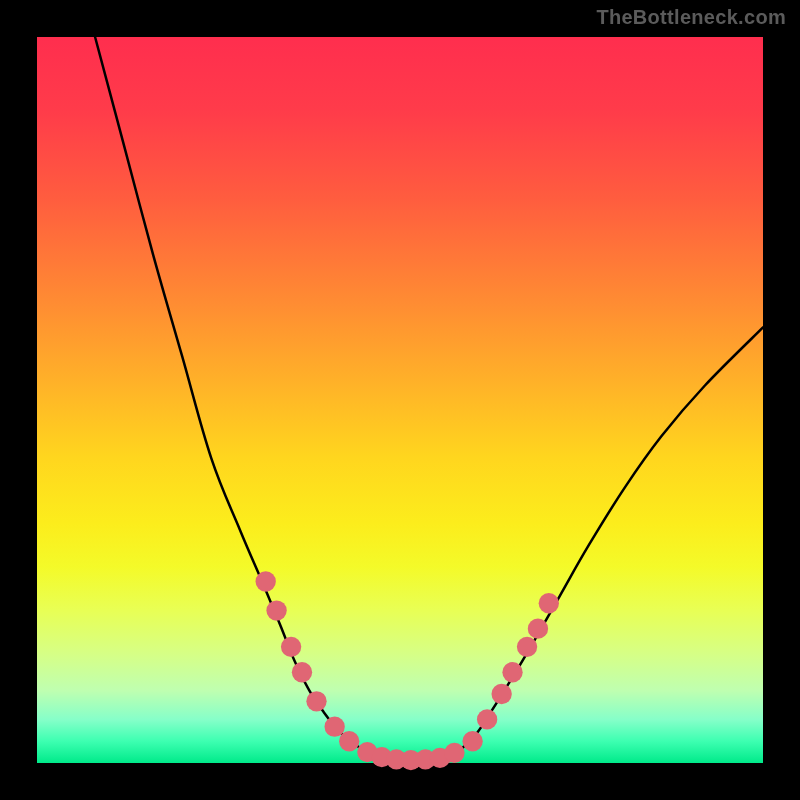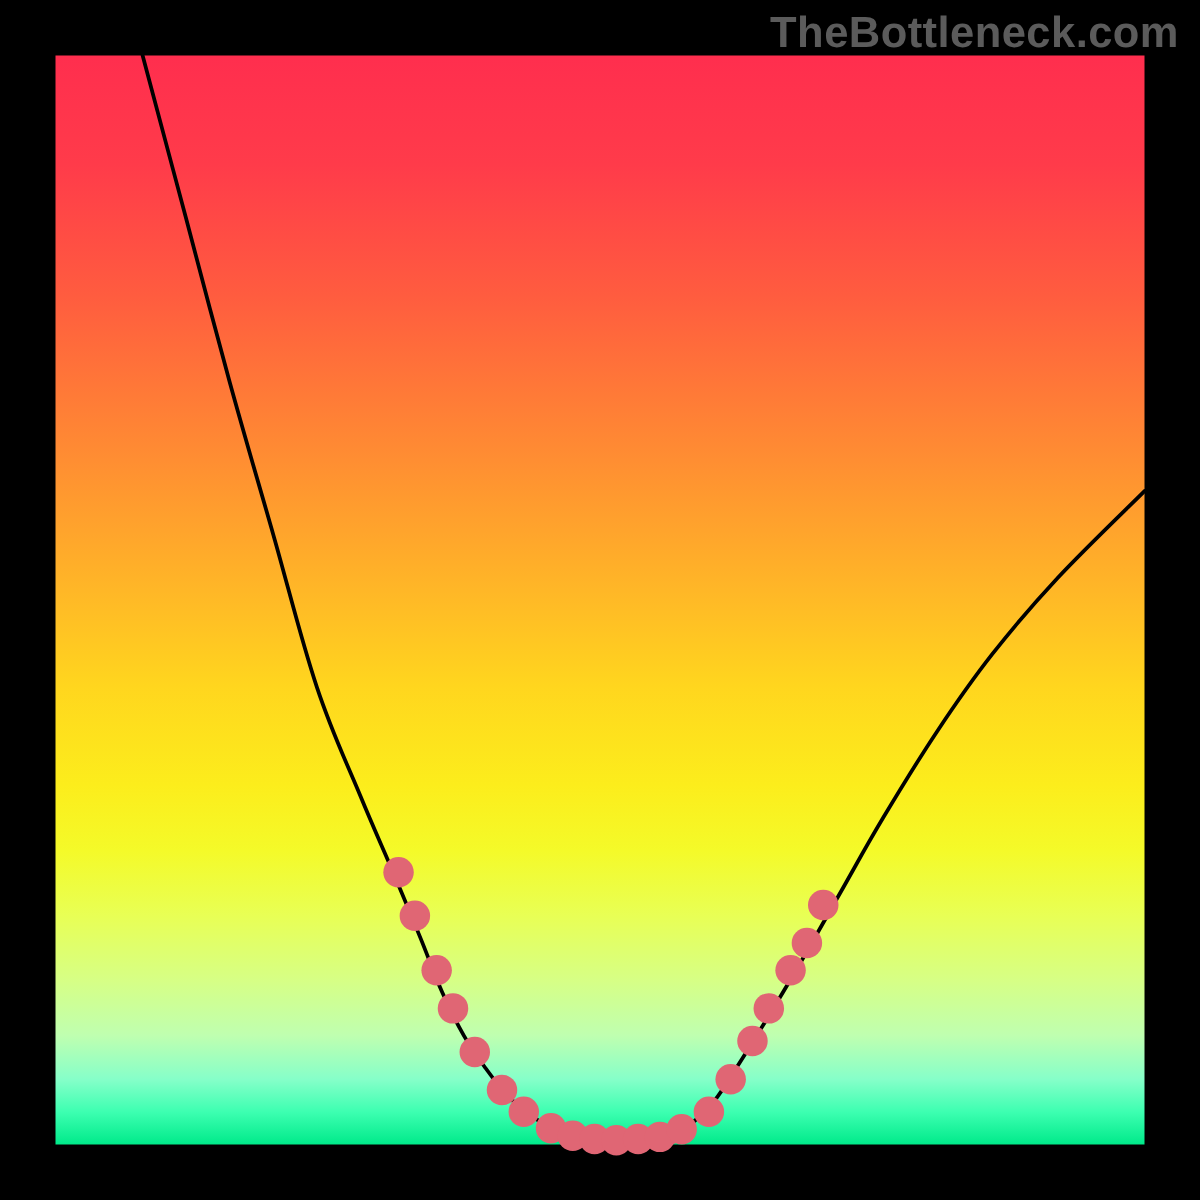--- a/index.html
+++ b/index.html
@@ -38,21 +38,21 @@
       #bfffb0 90%,
       #86ffc9 94%,
       #3dffb1 97%,
       #00ea8a 100%
     );
   }
   .watermark {
     position: absolute;
     top: 6px;
     right: 14px;
-    font-size: 29px;
+    font-size: 20px;
     font-weight: 600;
     color: #5b5b5b;
     letter-spacing: 0.3px;
   }
   svg.curve-layer {
     position: absolute;
     left: 0;
     top: 0;
     width: 726px;
     height: 726px;

